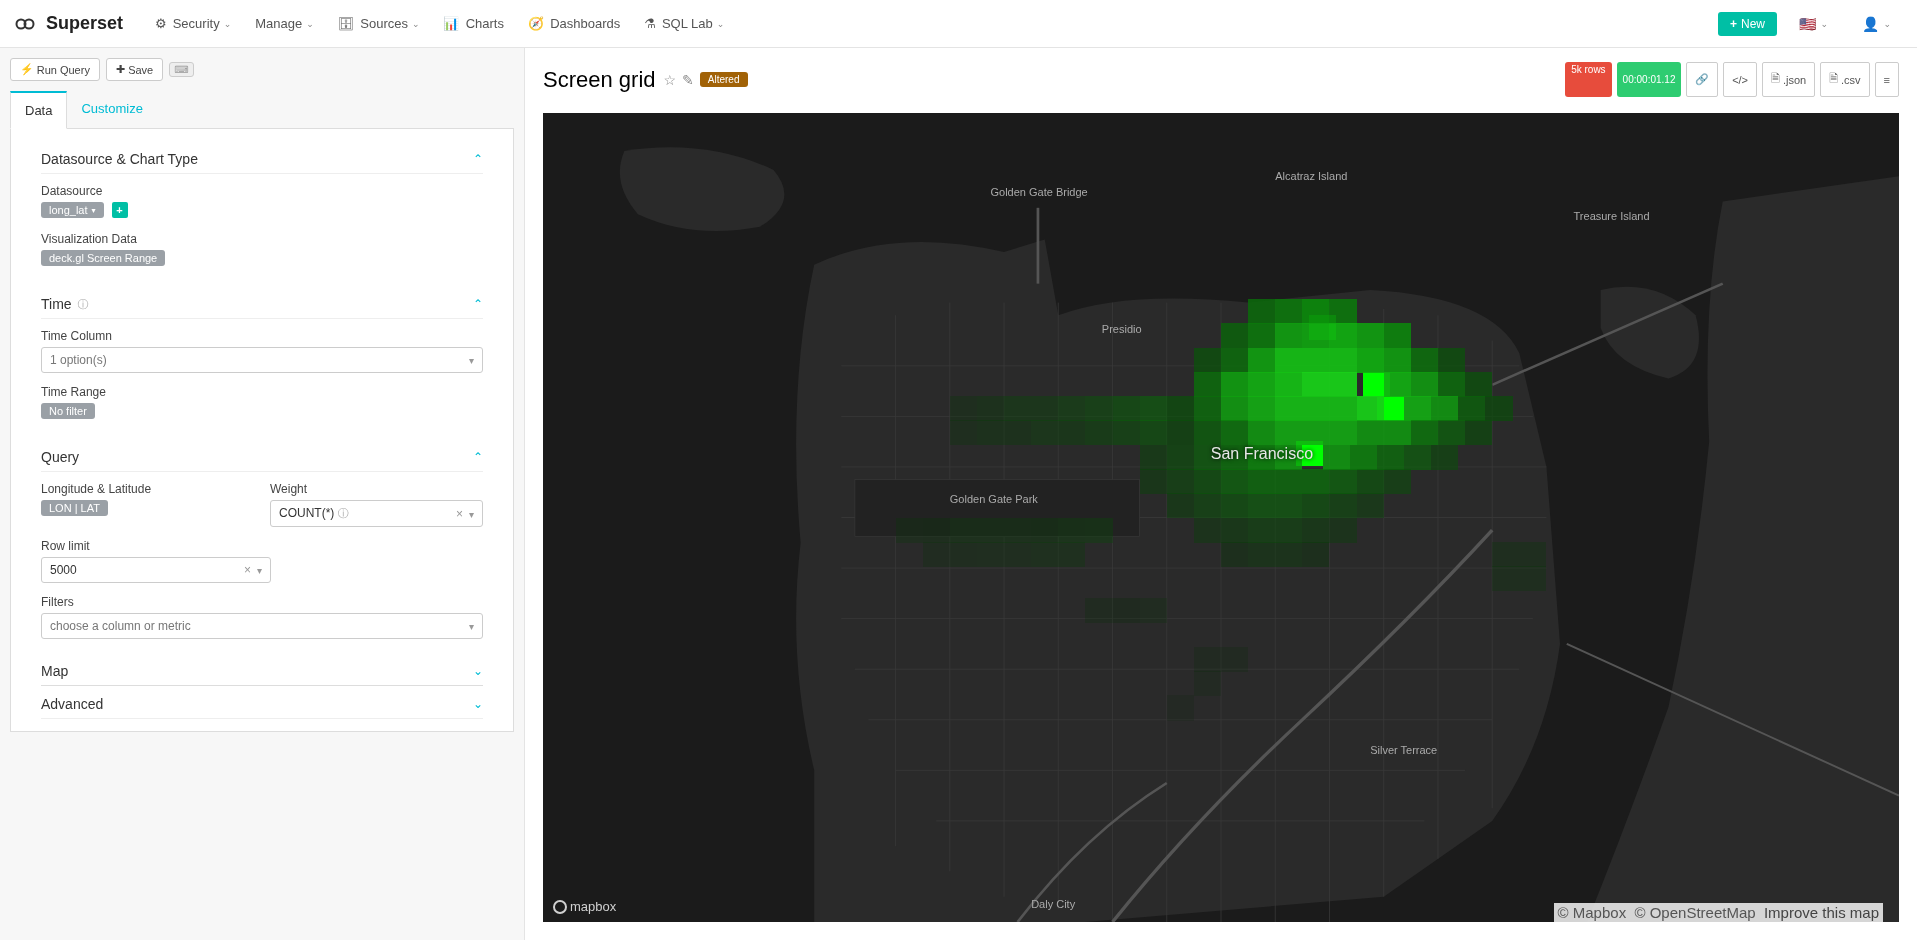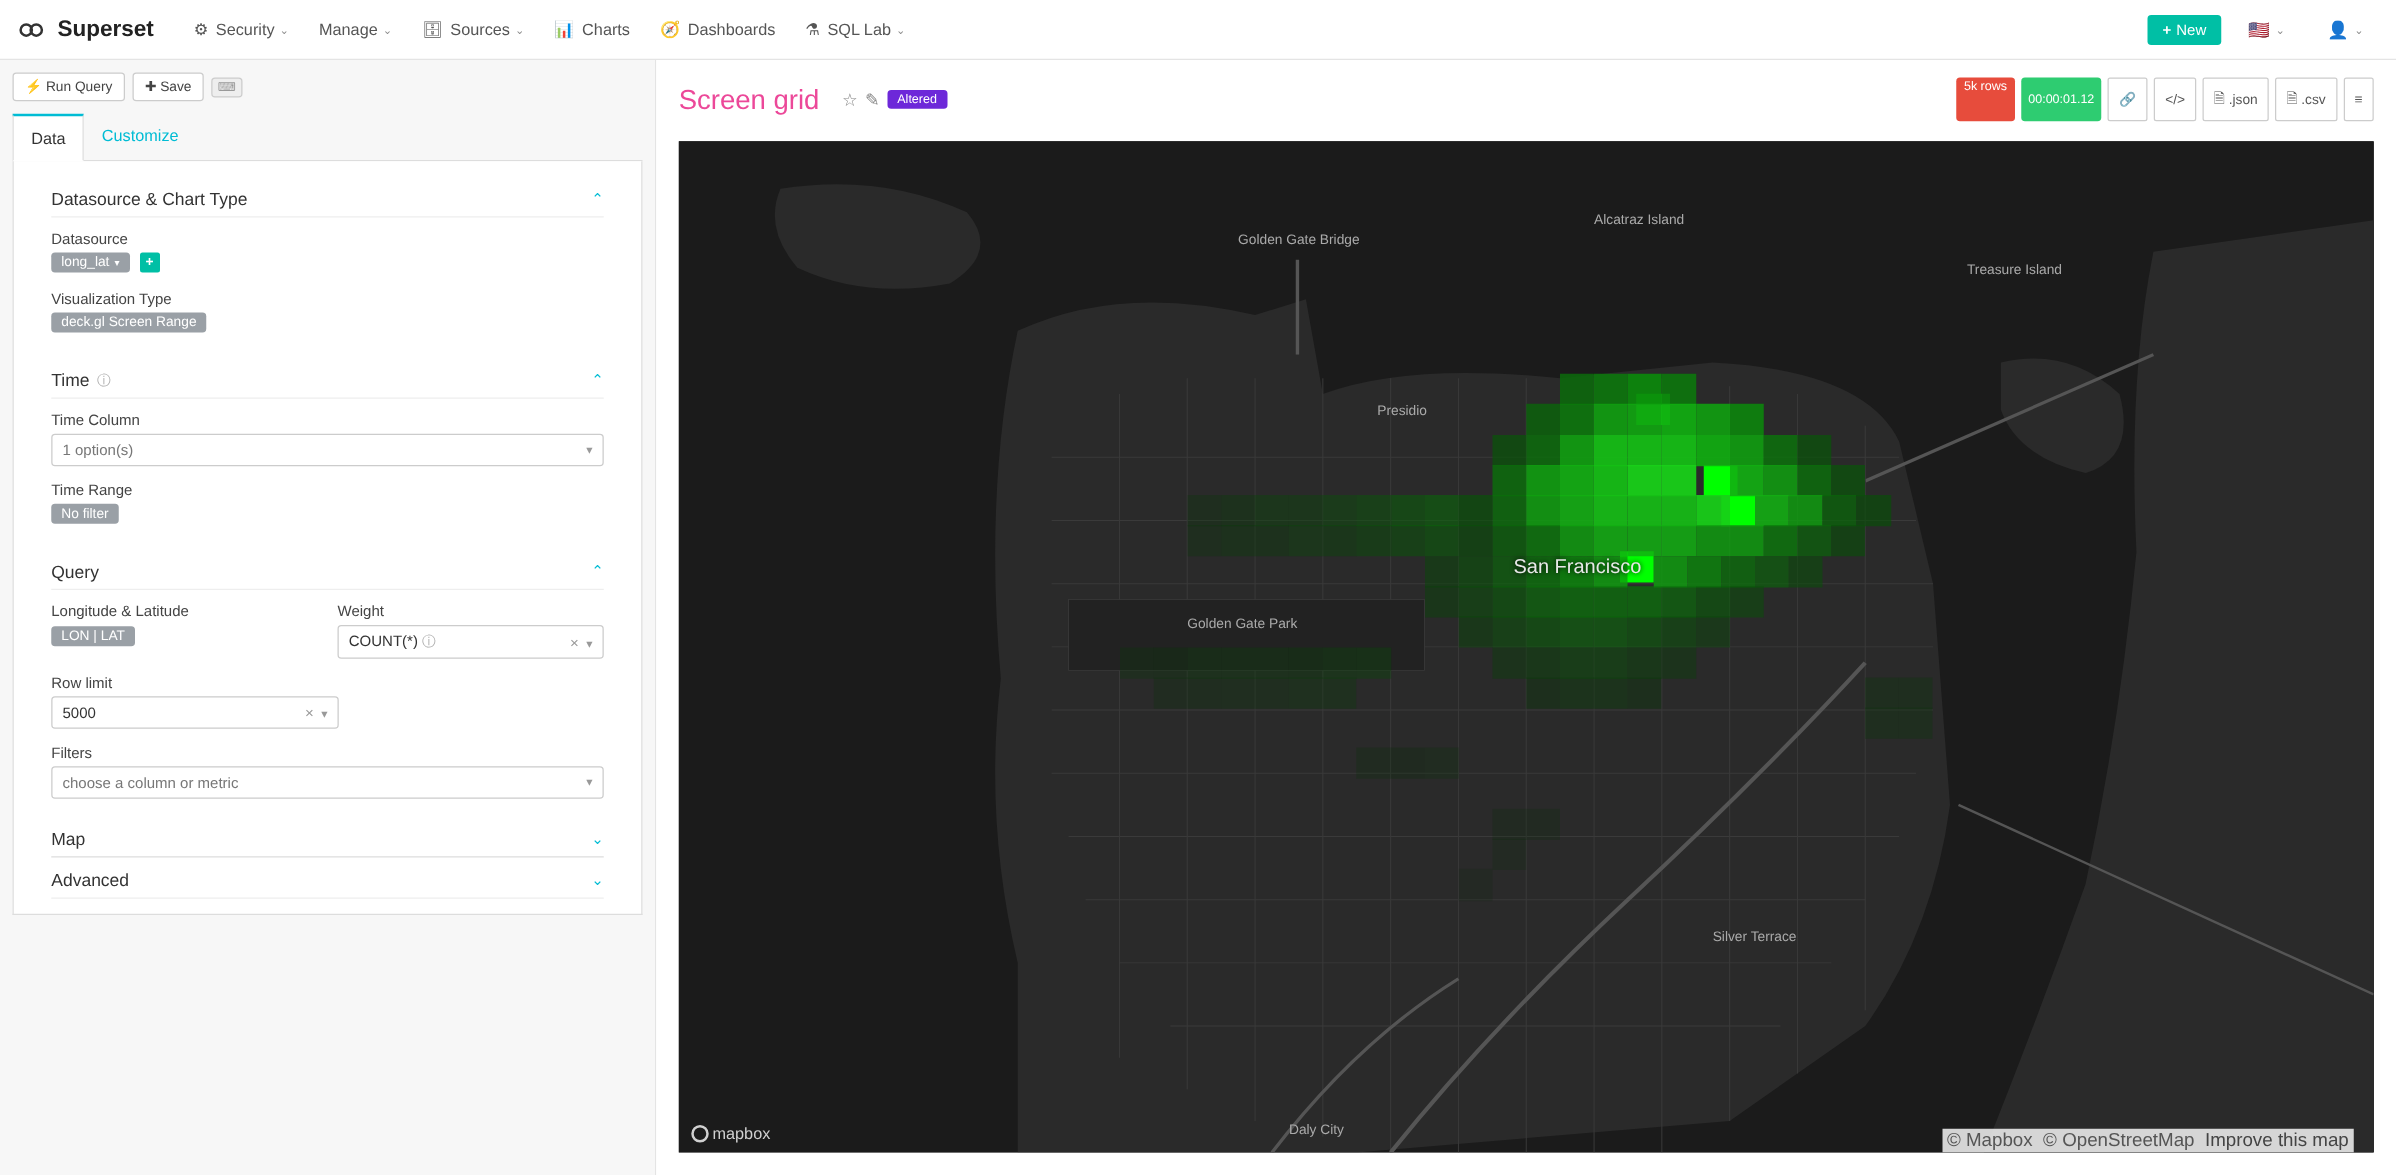--- a/index.html
+++ b/index.html
@@ -41,23 +41,23 @@
 .select-input .sm-caret { color: #999; font-size: 10px; }
 .select-input .clear { color: #999; margin-right: 6px; }
 .row2 { display: flex; gap: 16px; }
 .col { flex: 1; }
 .checkbox-row { display: flex; align-items: center; gap: 6px; font-size: 12px; color: #333; margin-top: 4px; }
 .checkbox-row input { accent-color: #00bcd4; }
 .info-ico { color: #aaa; font-size: 11px; }
 
 .right-panel { flex: 1; display: flex; flex-direction: column; overflow: hidden; background: #fff; }
 .chart-header { display: flex; align-items: center; padding: 14px 18px 8px 18px; }
-.chart-title { font-size: 22px; font-weight: 400; color: #ec4899; margin-right: 18px; }
+.chart-title { font-size: 22px; font-weight: 400; color: #000000; margin-right: 8px; }
 .title-icons { display: flex; gap: 6px; align-items: center; color: #888; font-size: 14px; }
-.badge-altered { background: #6d28d9; color: #fff; font-size: 10px; padding: 2px 8px; border-radius: 3px; margin-left: 6px; font-weight: 500; }
+.badge-altered { background: #a16207; color: #fff; font-size: 10px; padding: 2px 8px; border-radius: 3px; margin-left: 6px; font-weight: 500; }
 .header-right { margin-left: auto; display: flex; gap: 5px; }
 .badge-red { background: #e74c3c; color: #fff; font-size: 10px; padding: 2px 6px; border-radius: 3px; font-weight: 500; }
 .badge-green { background: #2ecc71; color: #fff; font-size: 10px; padding: 12px 6px; border-radius: 3px; font-weight: 500; }
 .icon-btn { border: 1px solid #ccc; background: #fff; padding: 4px 8px; font-size: 11px; color: #555; border-radius: 2px; cursor: pointer; display: inline-flex; align-items: center; gap: 3px; }
 
 .map-container { flex: 1; margin: 8px 18px 18px 18px; background: #1b1b1b; position: relative; overflow: hidden; }
 .map-svg { width: 100%; height: 100%; }
 .label-map { position: absolute; color: #aaa; font-size: 11px; pointer-events: none; text-align: center; }
 .label-map.main { color: #e8e8e8; font-size: 16px; font-weight: 400; text-shadow: 0 0 4px #000; }
 .mapbox-logo { position: absolute; bottom: 8px; left: 10px; color: #d0d0d0; font-size: 13px; display: flex; align-items: center; gap: 3px; }
@@ -158,21 +158,21 @@
       </div>
       <div class="section-content">
         <label class="field-label">Datasource</label>
         <div class="tag-row">
           <span class="tag">
             <span>long_lat</span>
             <span class="caret">▾</span>
           </span>
           <span class="plus-badge">+</span>
         </div>
-        <label class="field-label">Visualization Type</label>
+        <label class="field-label">Visualization Data</label>
         <div class="tag-row">
           <span class="tag">
             <span>deck.gl Screen Range</span>
           </span>
         </div>
       </div>
 
       <div class="section-hdr">
         <h4>
           <span>Time</span>

